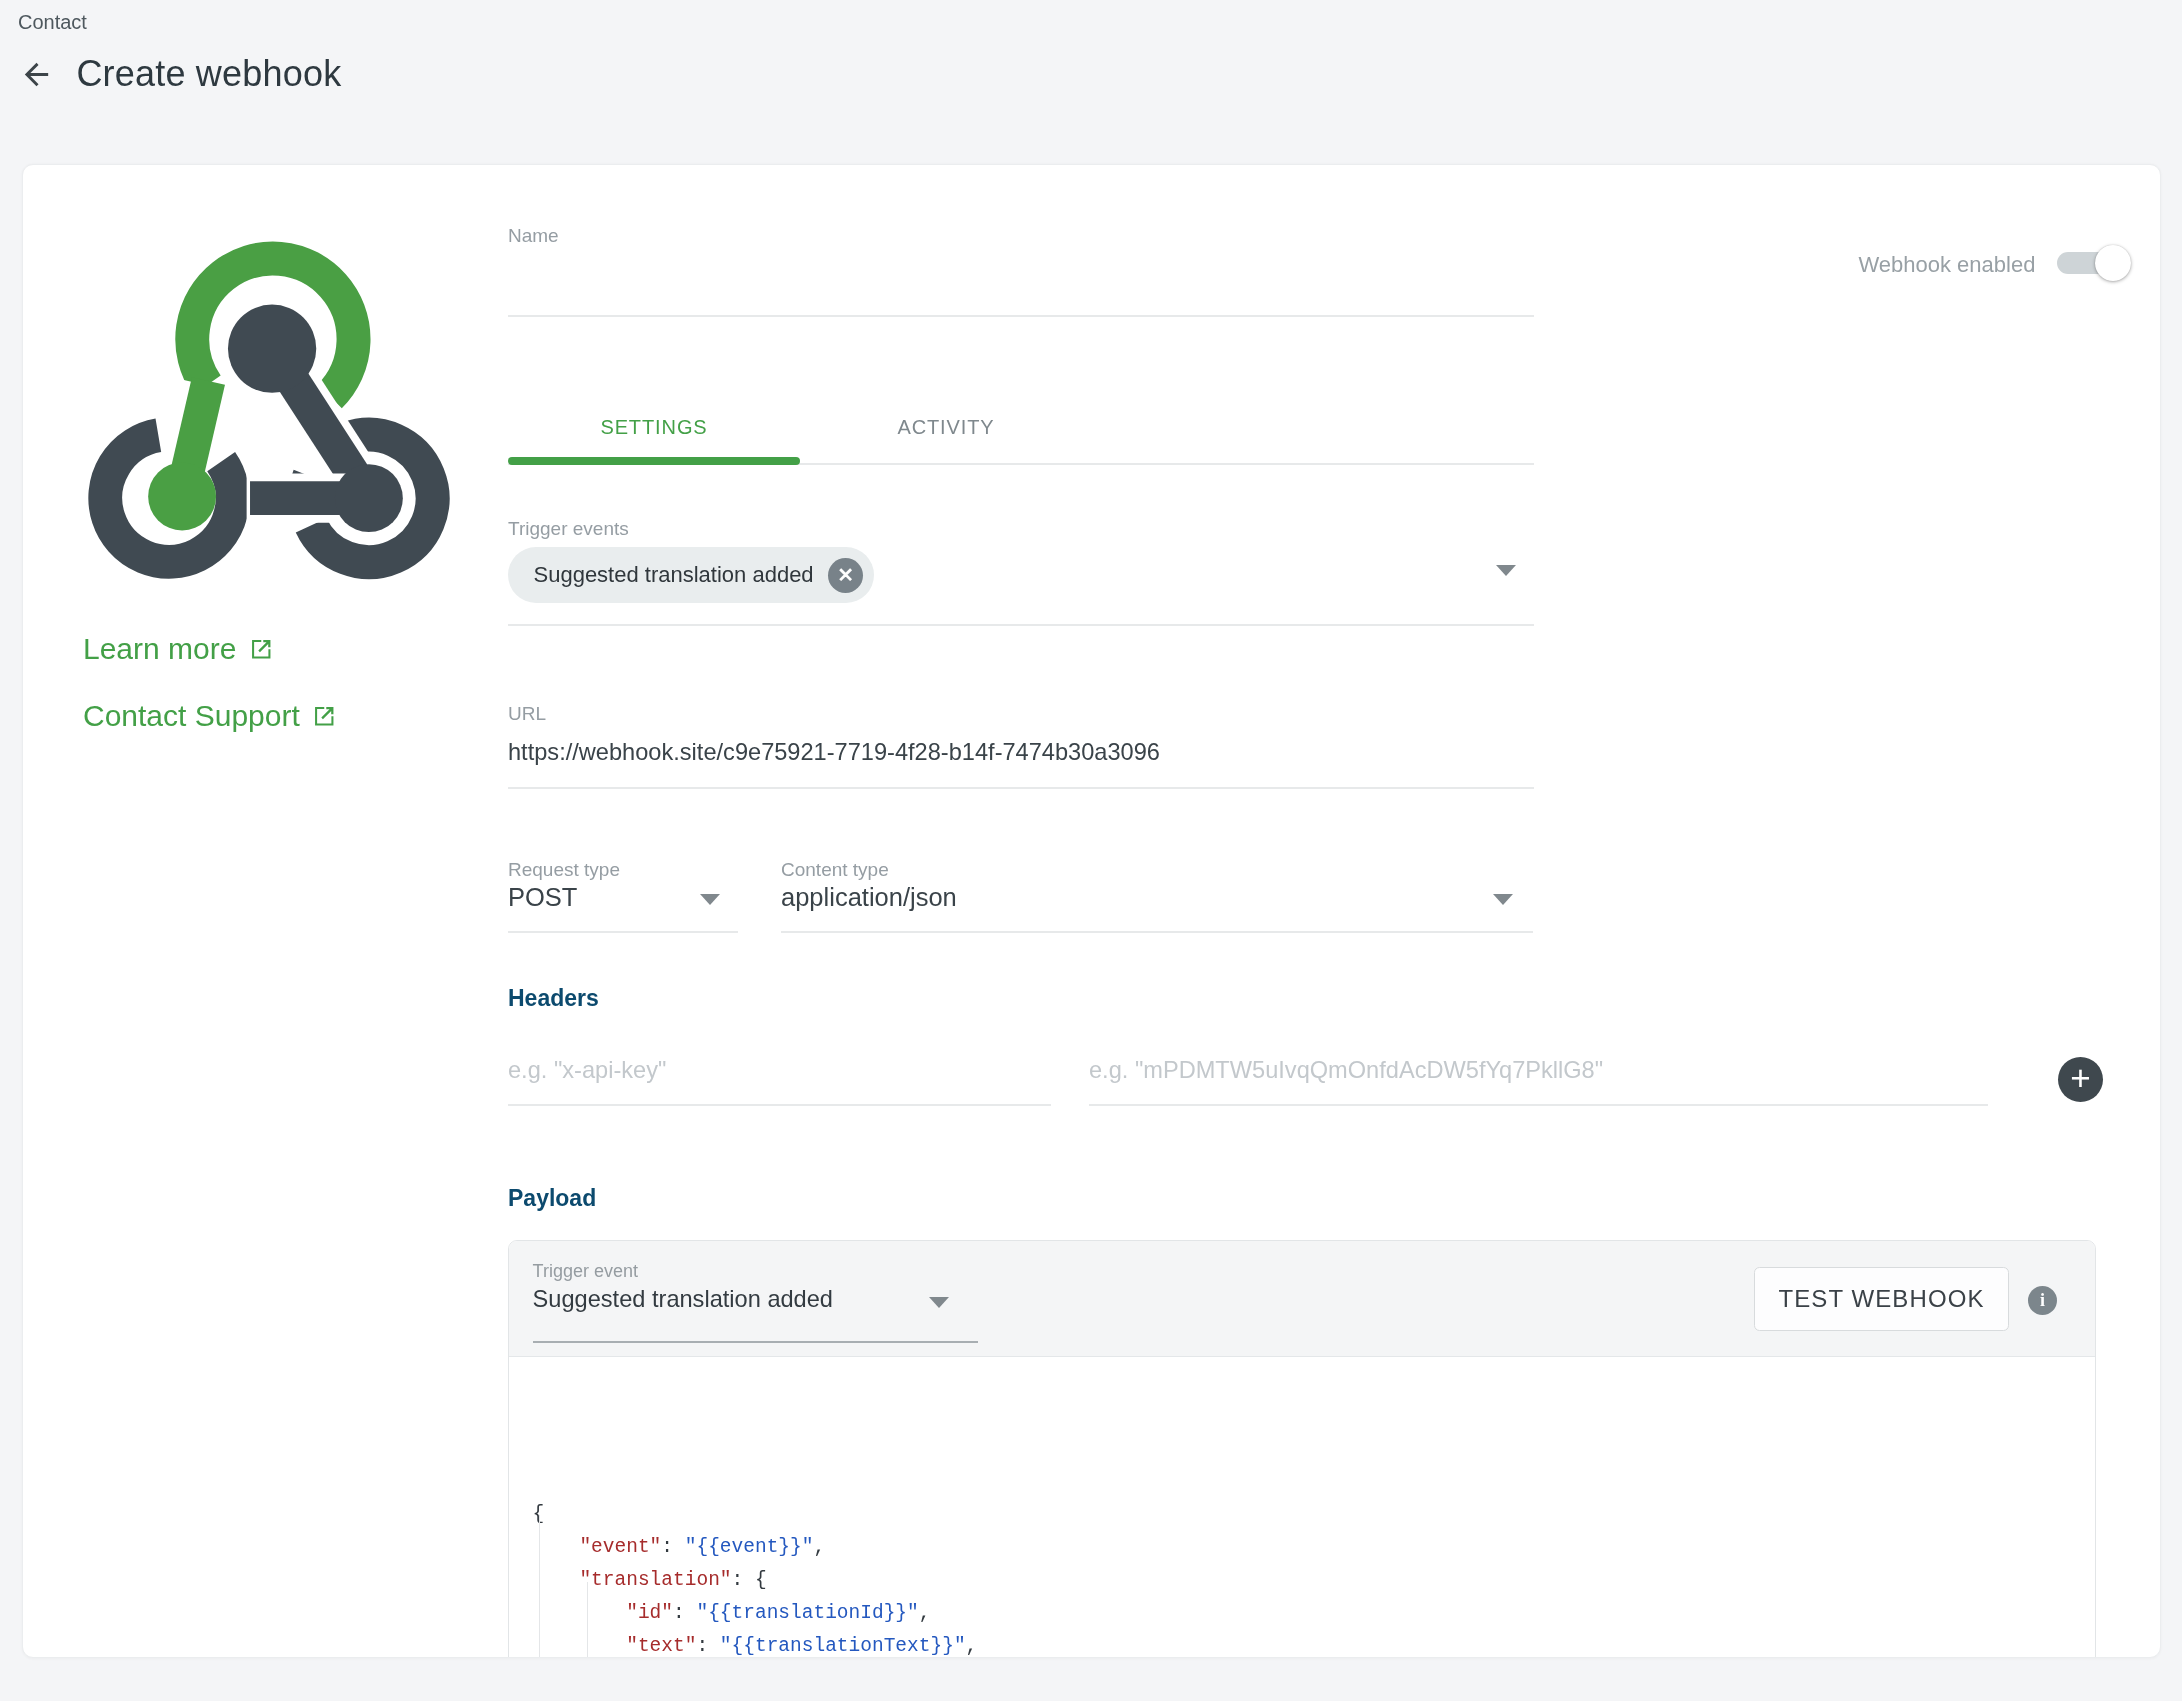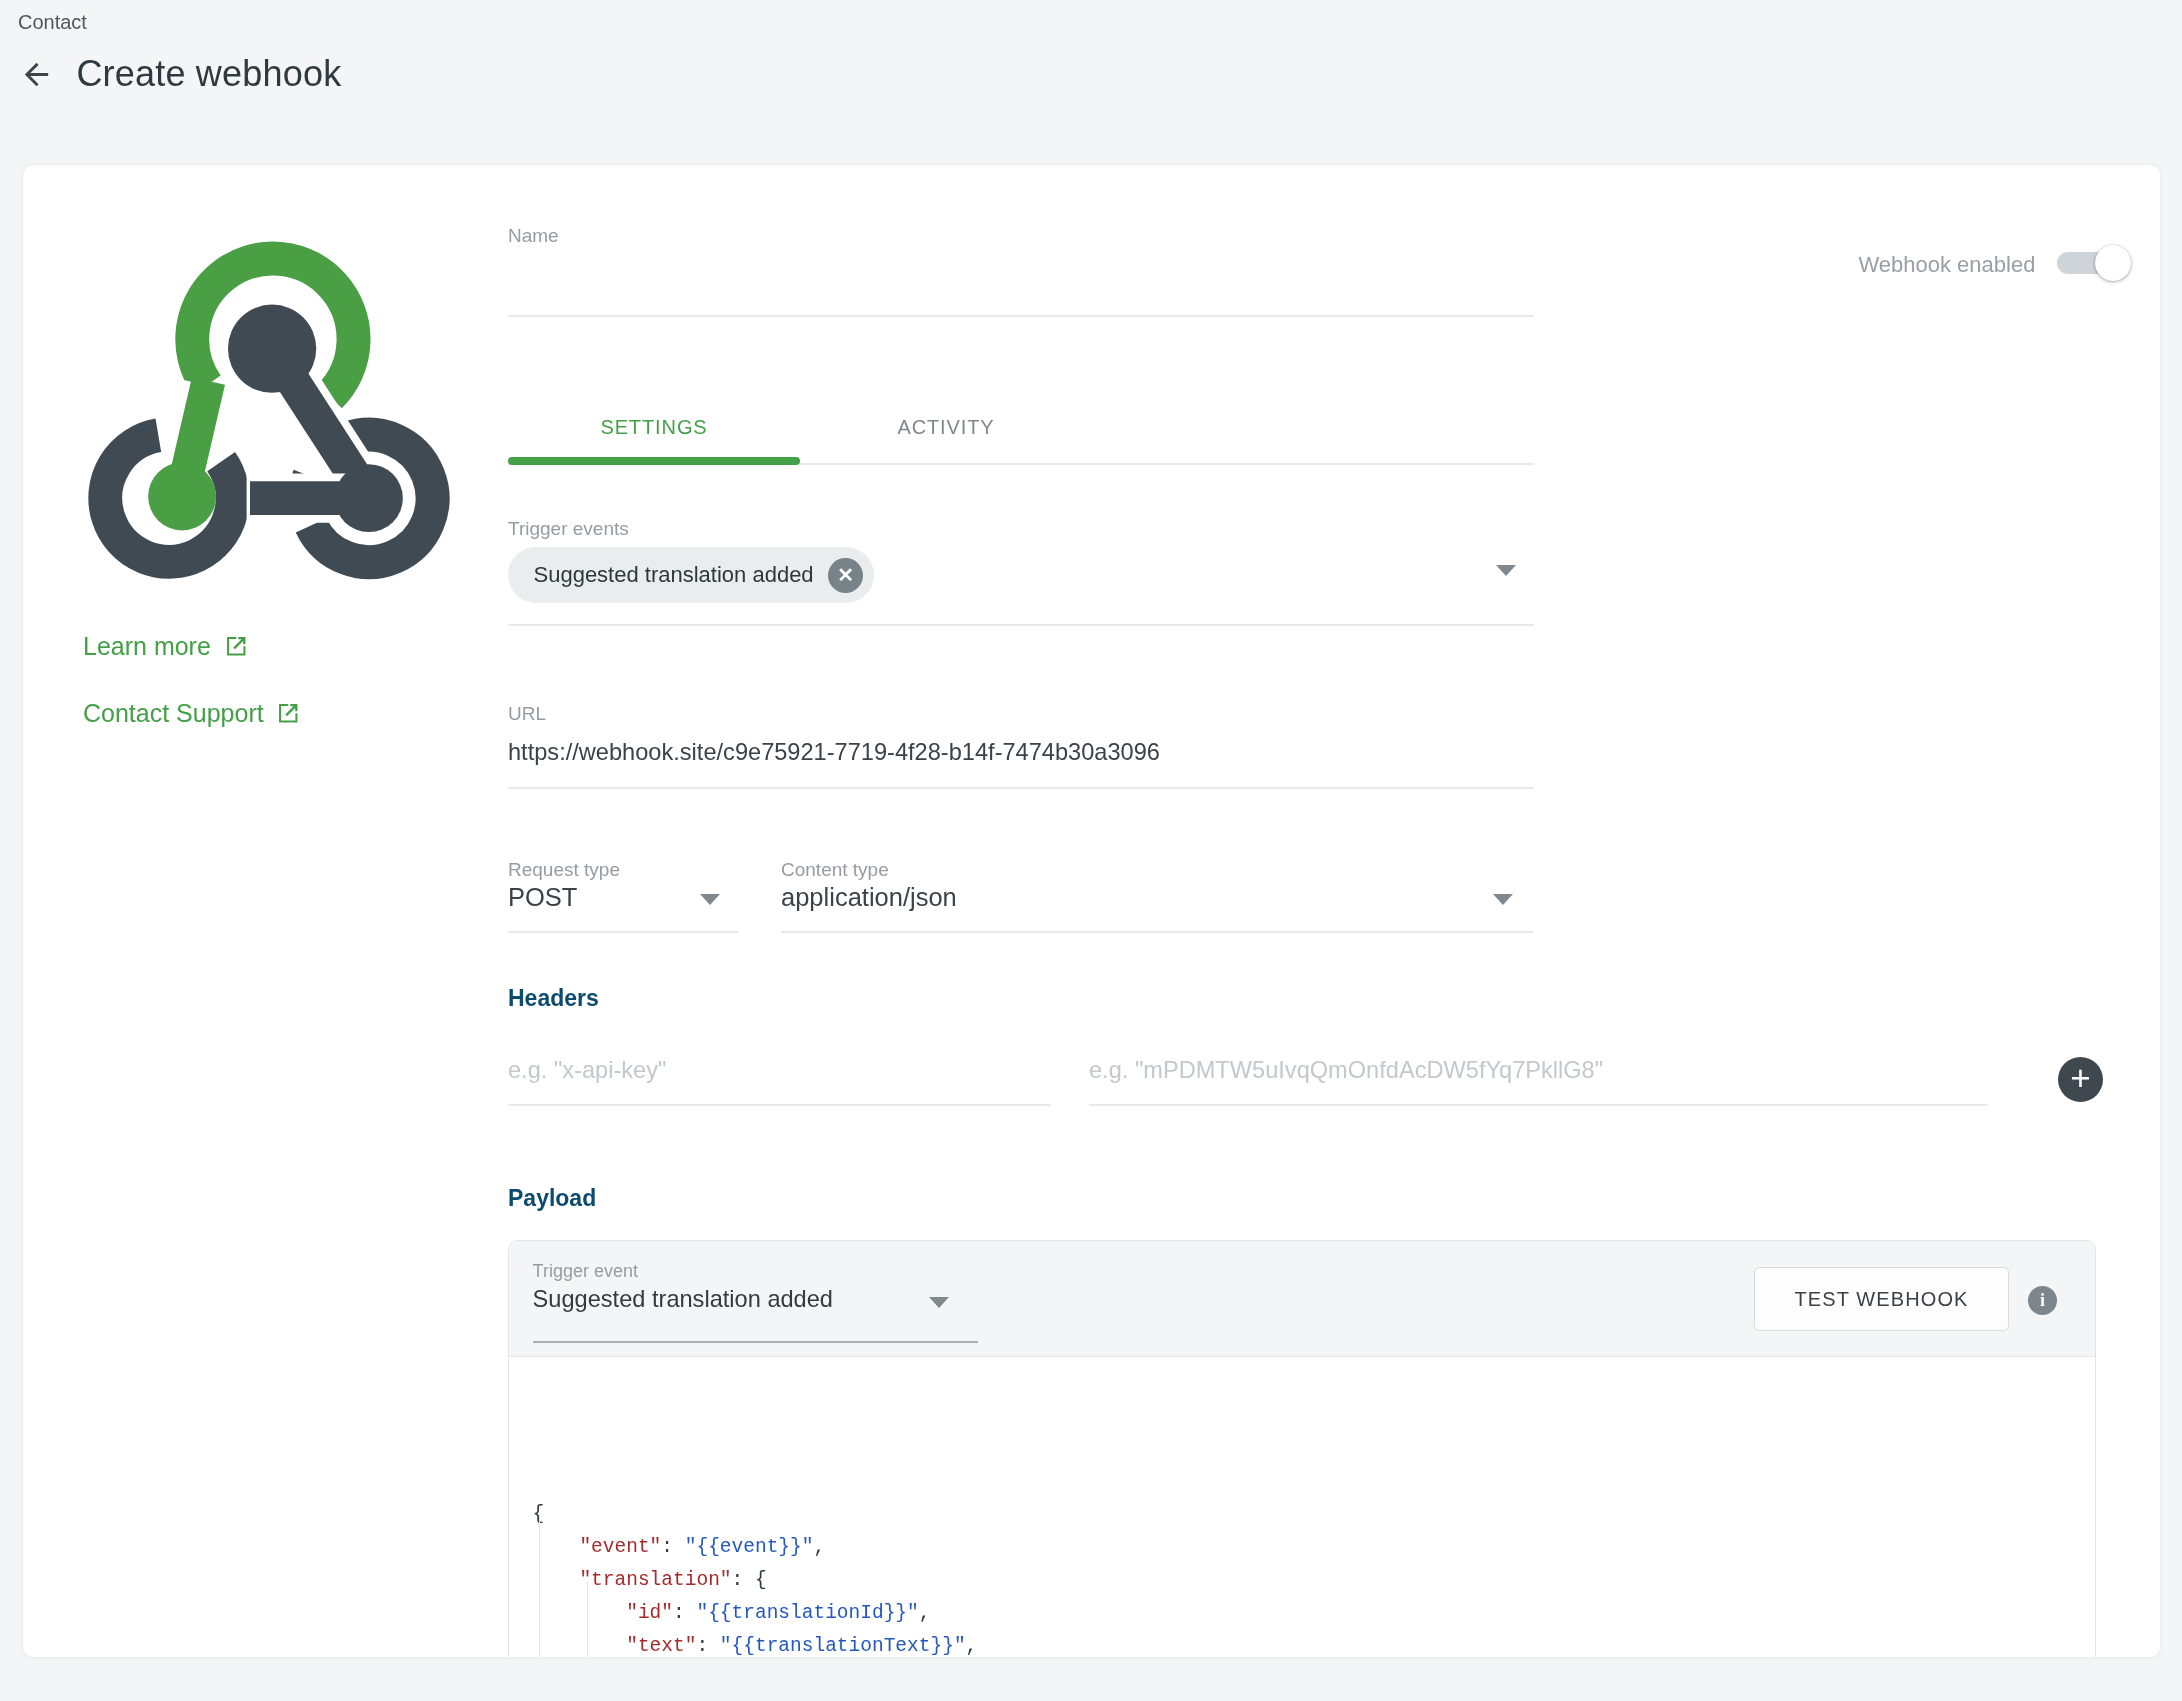--- a/index.html
+++ b/index.html
@@ -26,21 +26,21 @@
     position:absolute; left:22px; right:22px; top:164px; height:1494px;
     background:#ffffff; border:0.9px solid #ebedef; border-radius:11px;
     box-shadow:0 0.9px 2.7px rgba(40,50,60,0.04);
     overflow:hidden;
   }
 
   
   .logo-wrap { position:absolute; left:53px; top:62px; width:382px; height:364px; }
   .side-link {
     position:absolute; left:60px; display:flex; align-items:center; gap:12.7px;
-    color:#43a047; font-size:25px; cursor:pointer; text-decoration:none;
+    color:#43a047; font-size:30px; cursor:pointer; text-decoration:none;
   }
   .side-link.learn { top:467px; }
   .side-link.contact { top:534px; }
 
   
   .flabel { position:absolute; font-size:19px; color:#959da3; }
   .fvalue { position:absolute; font-size:23.6px; color:#3a4349; background:transparent; border:none; outline:none; font-family:"Liberation Sans",sans-serif; }
   .uline  { position:absolute; height:1.8px; background:#e7e9ea; }
 
   .name-input { left:485px; top:84px; width:1026px; height:51px; }
@@ -93,21 +93,21 @@
   .panel-head {
     position:absolute; left:0; right:0; top:0; height:116px;
     background:#f4f5f6; border-bottom:0.9px solid #e4e7e9; border-radius:8.2px 8.2px 0 0;
   }
   .pe-label { position:absolute; left:23.6px; top:20px; font-size:18px; color:#959ca1; }
   .pe-value { position:absolute; left:23.6px; top:45px; font-size:23.6px; color:#333b41; cursor:pointer; }
   .pe-uline { position:absolute; left:23.6px; top:100px; width:445px; height:1.8px; background:#a8aeb2; }
   .test-btn {
     position:absolute; left:1245px; top:26px; width:255px; height:64px;
     background:#fdfdfe; border:0.9px solid #d8dbdd; border-radius:5.5px;
-    font-size:20px; font-weight:500; letter-spacing:1.1px; color:#3a4147;
+    font-size:24px; font-weight:500; letter-spacing:1.1px; color:#3a4147;
     font-family:"Liberation Sans",sans-serif; cursor:pointer;
   }
   .info-btn {
     position:absolute; left:1519px; top:45px; width:29px; height:29px; border-radius:50%;
     background:#7c868c; color:#ffffff; display:flex; align-items:center; justify-content:center;
     font-size:18px; font-weight:700; cursor:pointer; font-family:"Liberation Serif", serif;
   }
   .code {
     position:absolute; left:0; right:0; top:116px; bottom:0;
     padding:9px 0 0 23.6px; overflow:hidden;

